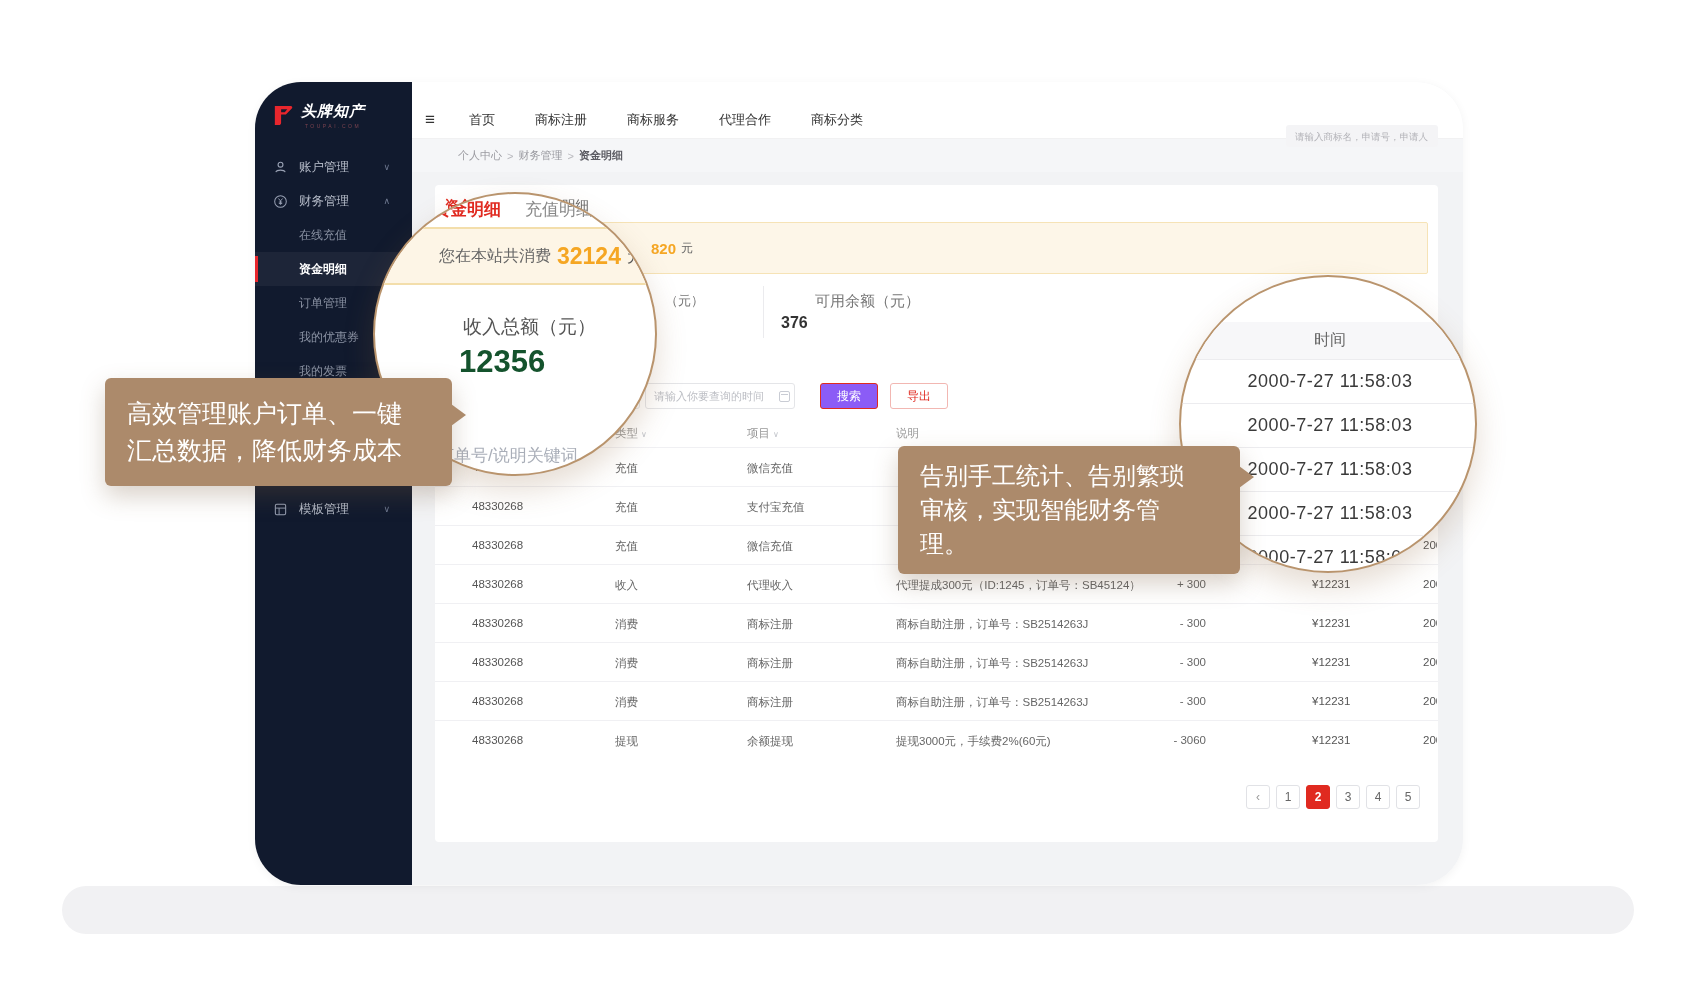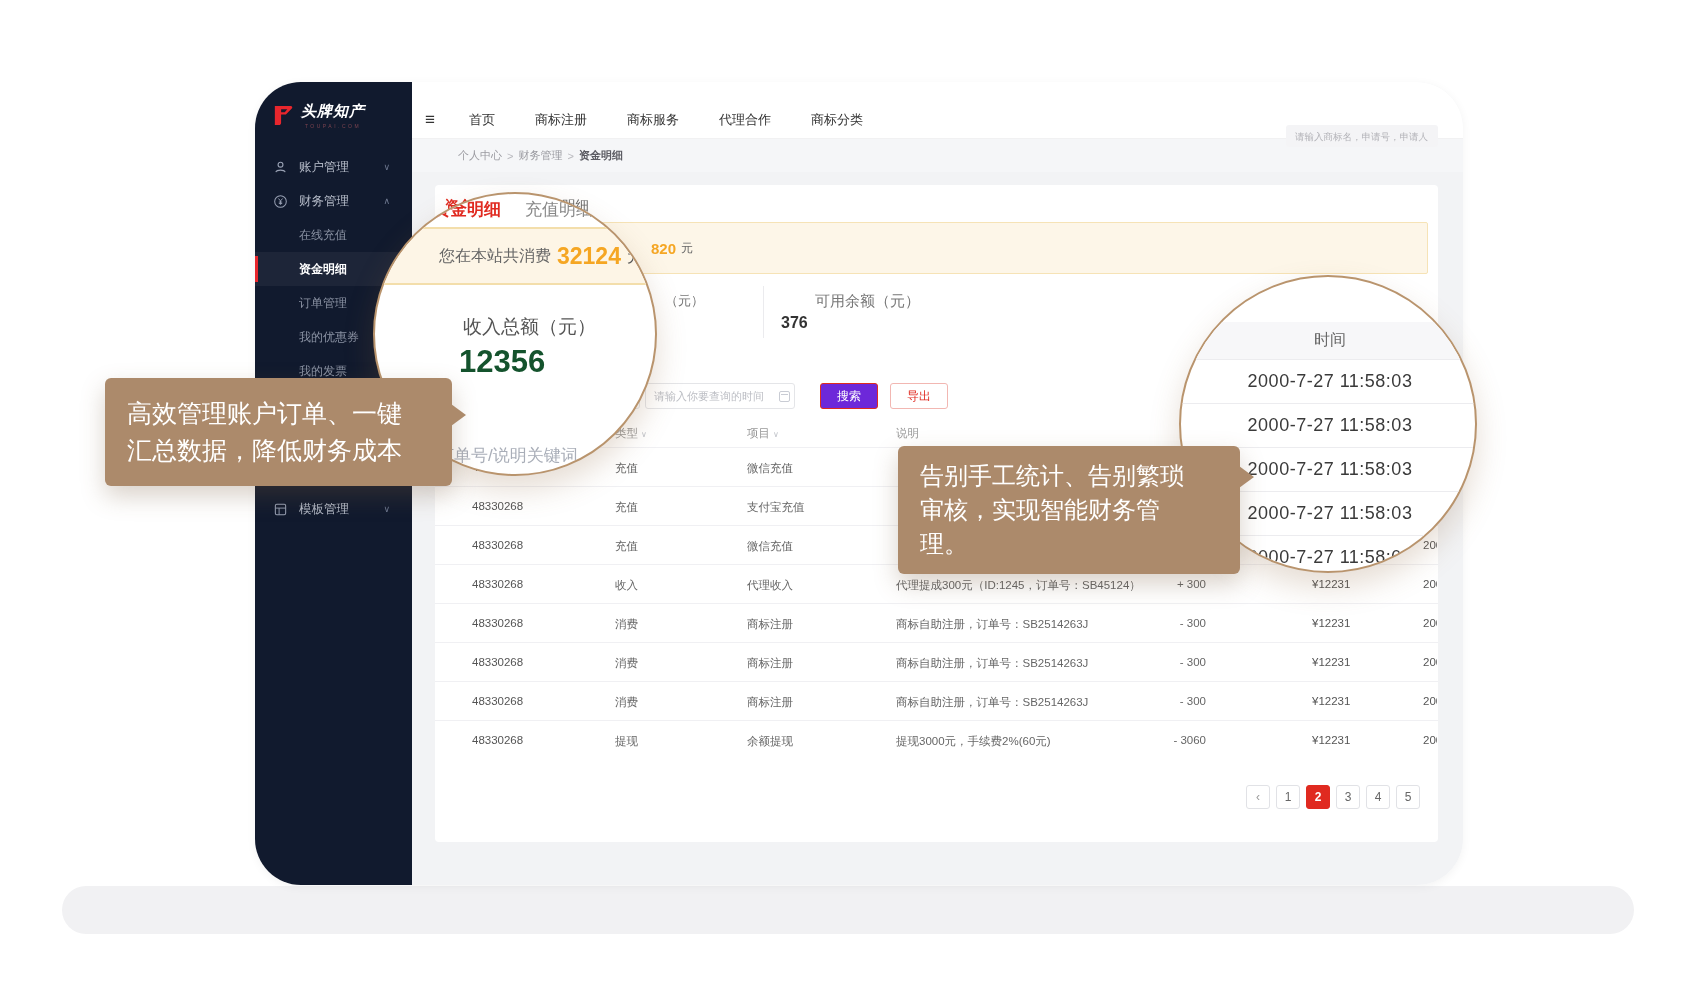--- a/index.html
+++ b/index.html
@@ -72,21 +72,21 @@
   .filter { position:absolute; left:0; top:198px; width:1003px; height:28px; }
   .f-input { position:absolute; height:26px; border:1px solid #e4e5e8; border-radius:3px; background:#fff;
     font-size:11px; color:#666; padding:0 8px; }
   .f-input::placeholder { color:#bcbec4; }
   .f-kw { left:30px; width:175px; }
   .f-time { left:210px; width:150px; padding-right:24px; }
   .cal-icon { position:absolute; left:344px; top:8px; width:11px; height:11px; border:1px solid #c9ccd4; border-radius:2px; }
   .cal-icon::before { content:""; position:absolute; left:1px; right:1px; top:2px; height:1px; background:#c9ccd4; }
   .btn { position:absolute; top:0; width:58px; height:26px; border-radius:3px; font-size:12px;
     display:flex; align-items:center; justify-content:center; cursor:pointer; }
-  .btn-search { left:385px; background:#6d28d9; color:#fff; border:1px solid #e02a20; }
+  .btn-search { left:385px; background:#8b5cf6; color:#fff; border:1px solid #e02a20; }
   .btn-export { left:455px; background:#fff; color:#e02a20; border:1px solid #f2b7b2; }
 
   .thead { position:absolute; left:0; top:236px; width:1003px; height:26px; font-size:11.5px; color:#999; }
   .th { position:absolute; top:5px; }
   .sort { font-size:8px; color:#c0c3c9; margin-left:3px; }
   .tbody { position:absolute; left:0; top:262px; width:1003px; }
   .tr { position:relative; height:39px; border-top:1px solid #f0f0f3; }
   .td { position:absolute; top:13px; font-size:11.5px; color:#666; white-space:nowrap; }
   .td-order { left:37px; color:#555; }
   .td-type { left:180px; }

